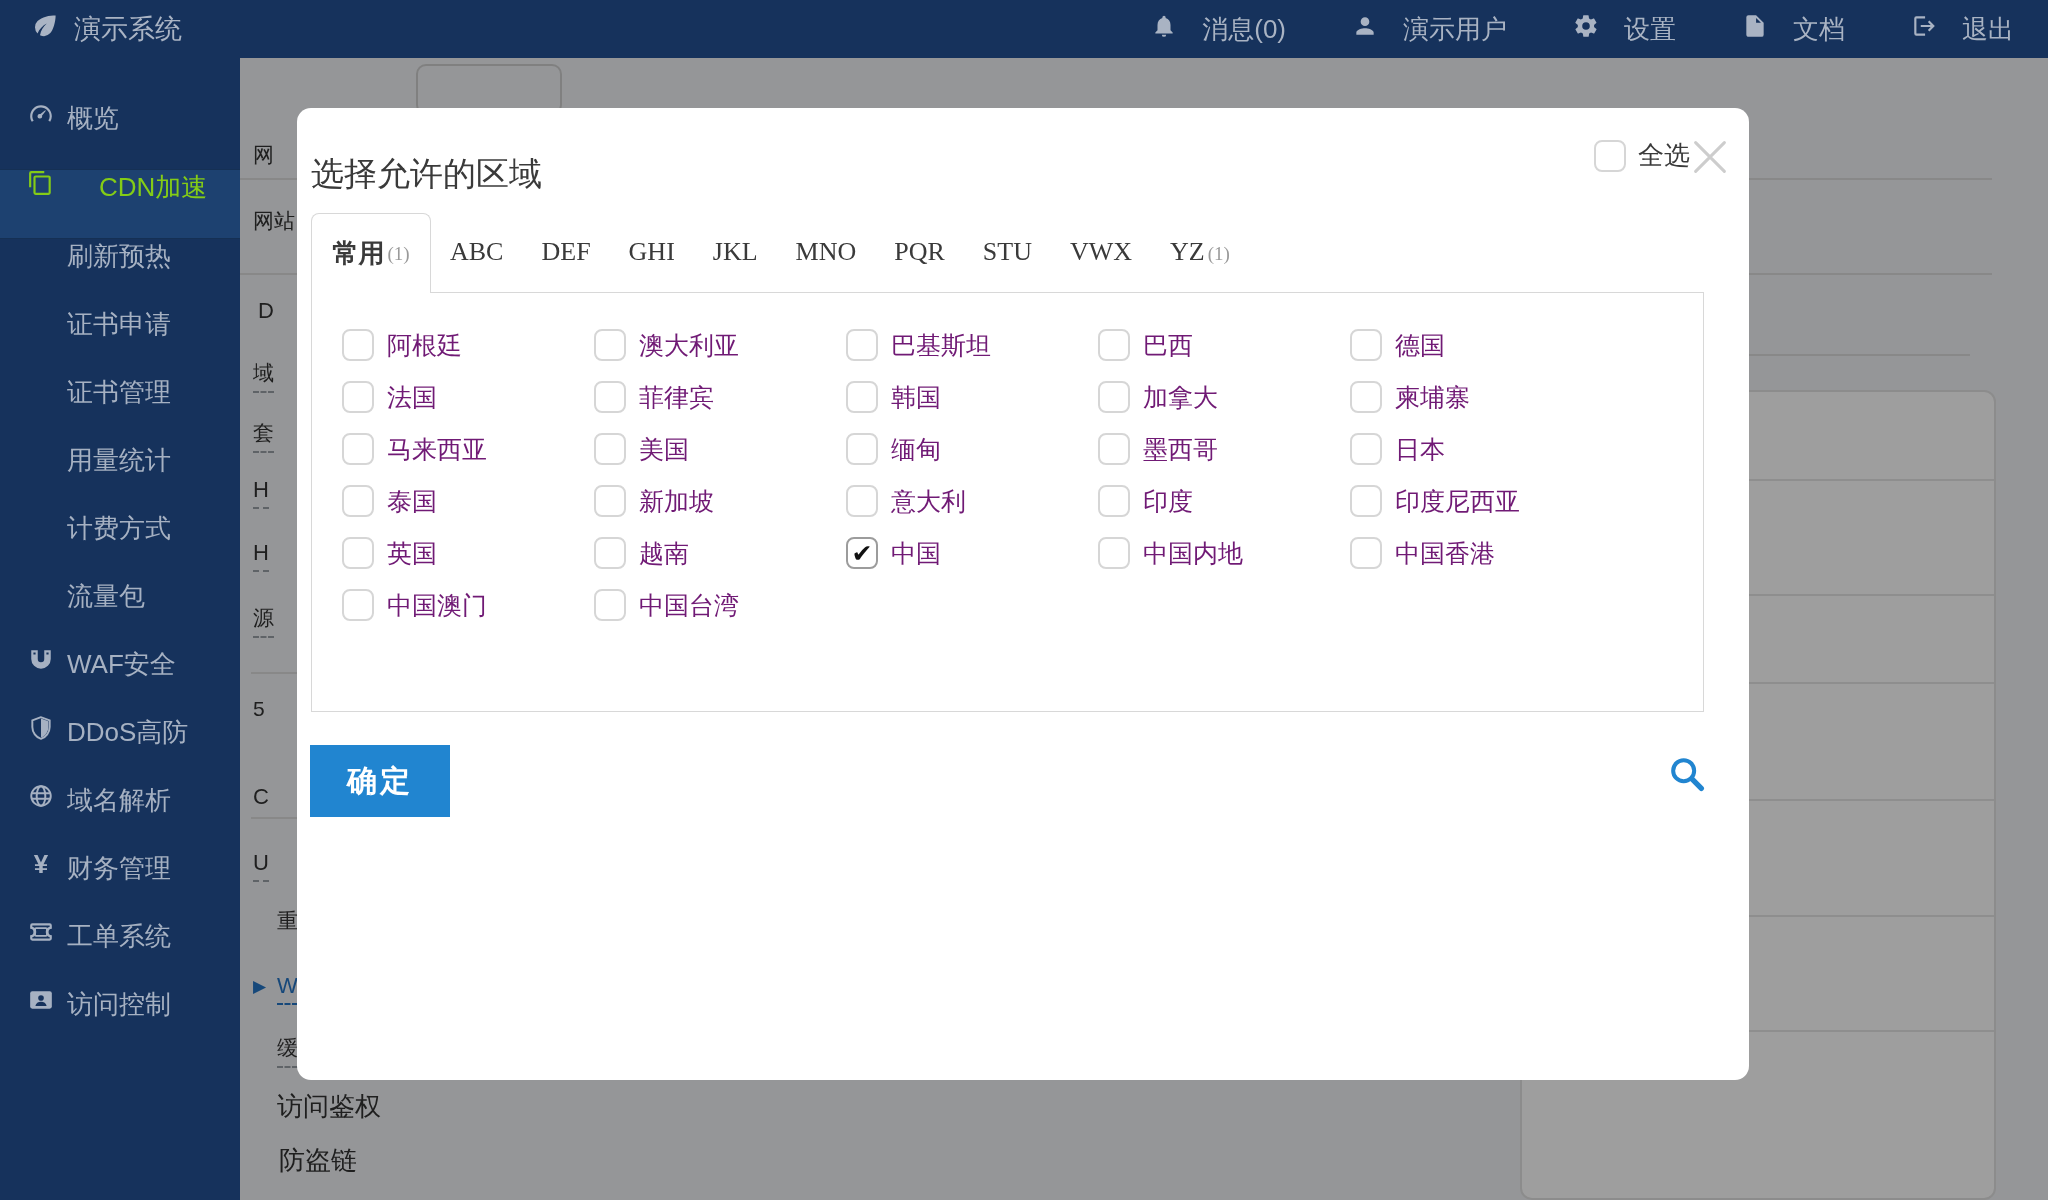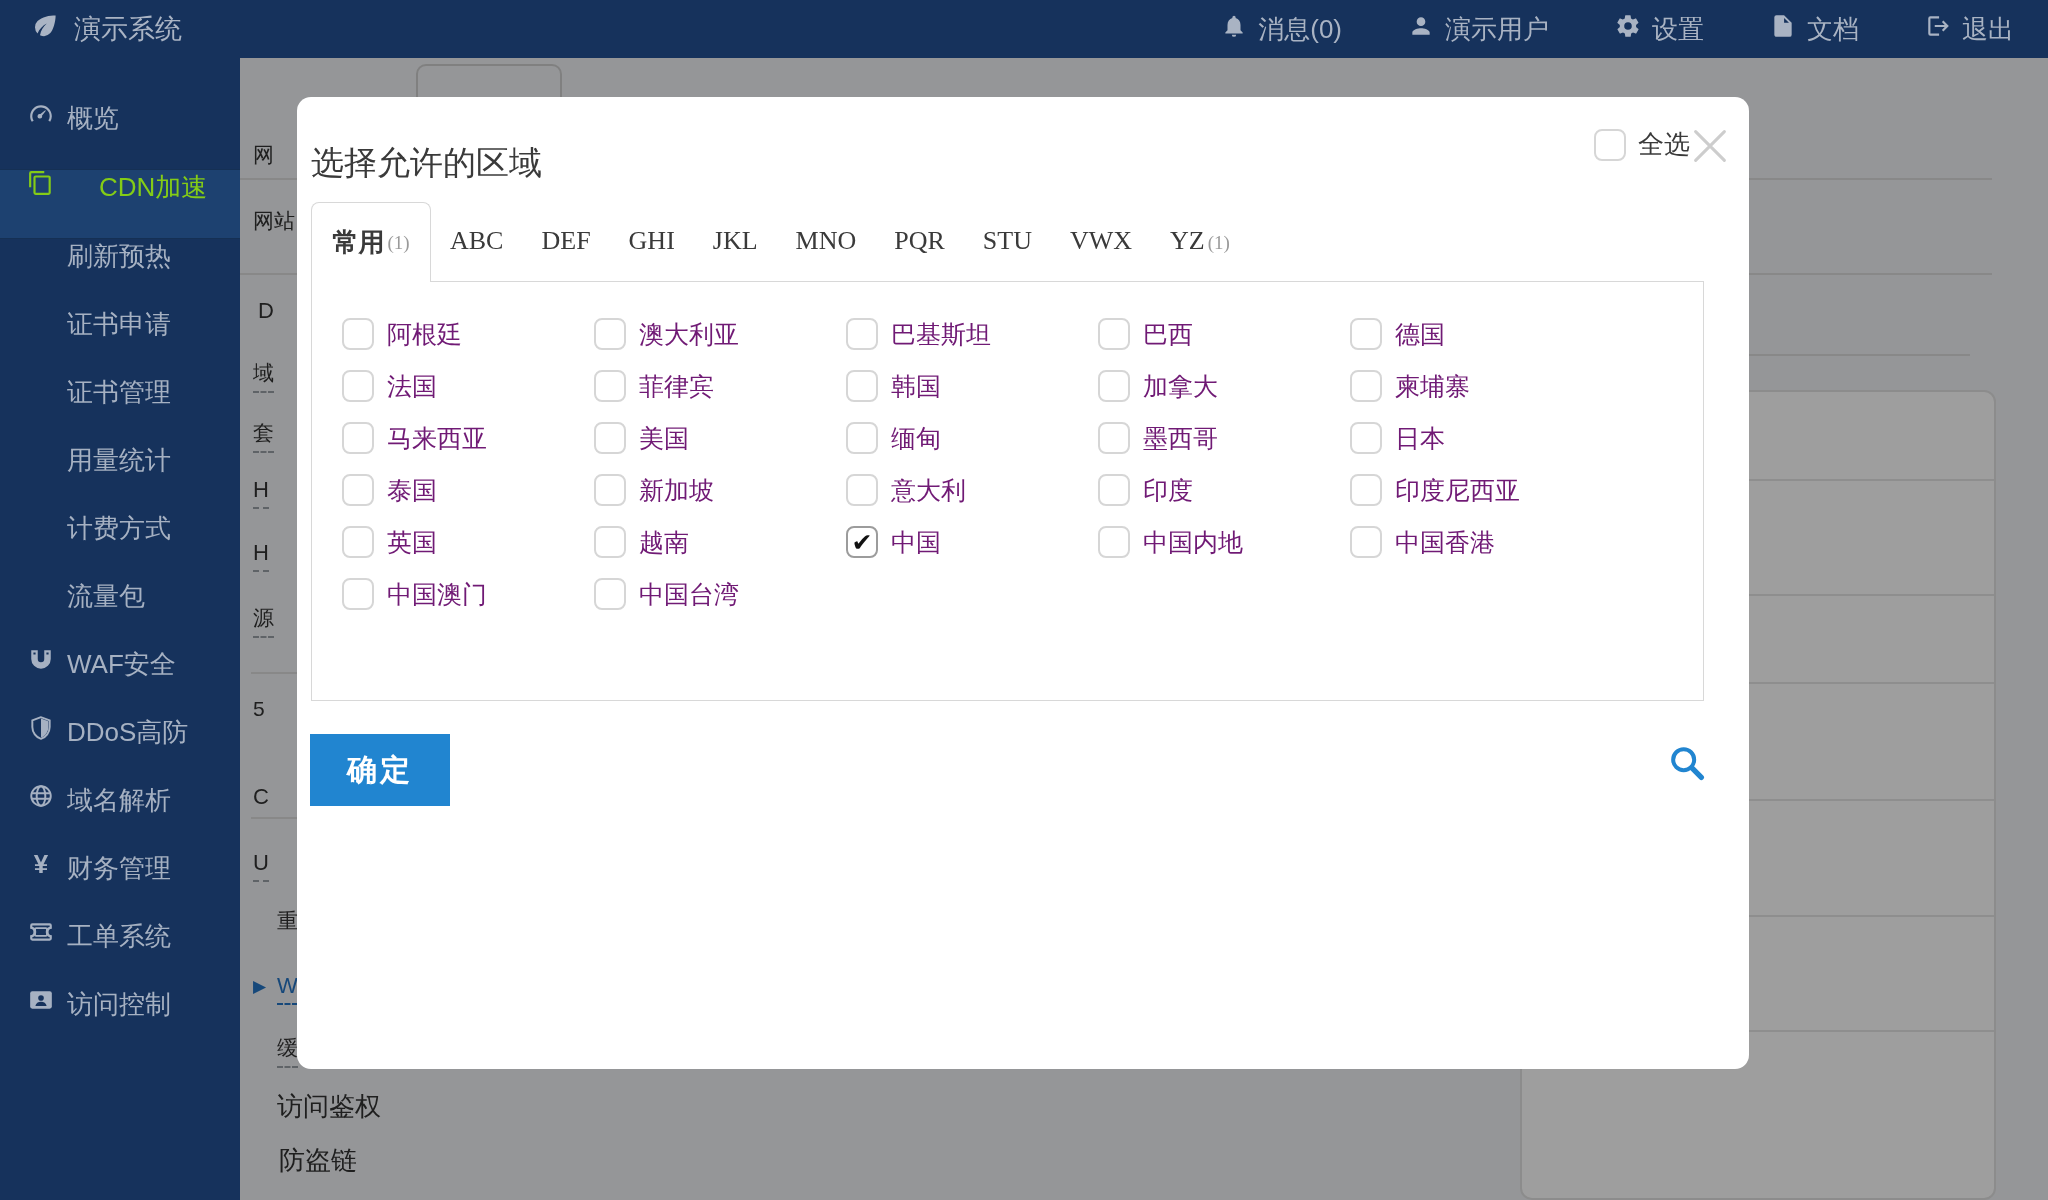--- a/index.html
+++ b/index.html
@@ -5,21 +5,21 @@
   html,body{margin:0;padding:0;width:2048px;height:1200px;overflow:hidden;
     font-family:"Liberation Sans","DejaVu Sans",sans-serif;background:#fff;}
   .app{position:relative;width:2048px;height:1200px;}
 
   
   .navbar{position:absolute;left:0;top:0;width:2048px;height:58px;background:#16325c;
     display:flex;align-items:center;justify-content:space-between;color:#a9b3c3;}
   .brand{display:flex;align-items:center;gap:14px;margin-left:30px;font-size:27px;color:#aab4c4;}
   .brand svg{width:30px;height:30px;}
   .nav-right{display:flex;align-items:center;gap:66px;margin-right:34px;}
-  .nav-item{display:flex;align-items:center;gap:11px;font-size:26px;cursor:pointer;}
+  .nav-item{display:flex;align-items:center;gap:25px;font-size:26px;cursor:pointer;}
   .nav-item svg{width:26px;height:26px;}
 
   
   .sidebar{position:absolute;left:0;top:58px;width:240px;height:1142px;background:#16325c;}
   .side-list{padding-top:43px;}
   .side-item{height:68px;display:flex;color:#a6b1c2;font-size:26px;cursor:pointer;}
   .side-item .ic{width:26px;height:26px;margin-left:28px;margin-right:13px;flex:0 0 26px;display:flex;align-items:center;justify-content:center;}
   .side-item .ic svg{width:26px;height:26px;}
   .side-item.sub{padding-left:67px;}
   .side-item.active{background:#1d4170;border-top:1px solid rgba(0,0,0,.25);border-bottom:1px solid rgba(0,0,0,.25);color:#84cc16;gap:32px;}
@@ -33,21 +33,21 @@
   .frag .caret{color:#2574c5;font-size:17px;margin-right:8px;vertical-align:3px;}
   .hline{position:absolute;height:0;border-top:2px solid #dcdcdc;}
   .ucard{position:absolute;left:1280px;top:332px;width:472px;height:806px;background:#fff;
     border:2px solid #e2e2e2;border-radius:12px;}
   .ucard .row-line{position:absolute;left:0;width:100%;height:0;border-top:2px solid #e6e6e6;}
   .ubtn{position:absolute;left:176px;top:6px;width:142px;height:47px;border:2px solid #cfcfcf;border-radius:10px;}
 
   .dim{position:absolute;left:0;top:0;width:100%;height:100%;background:rgba(0,0,0,0.38);}
 
   
-  .modal{position:absolute;left:57px;top:39px;width:1452px;height:972px;background:#fff;border-radius:14px;}
+  .modal{position:absolute;left:57px;top:50px;width:1452px;height:972px;background:#fff;border-radius:14px;}
   .modal-title{margin:44px 0 0 14px;font-size:33px;font-weight:500;color:#3a3a3a;}
   .close-x{position:absolute;top:26px;right:16px;width:46px;height:46px;color:#cdcdcd;cursor:pointer;}
   .close-x svg{width:46px;height:46px;}
 
   .tabs{position:relative;display:flex;align-items:flex-end;margin:16px 0 0 14px;height:80px;font-family:Liberation Serif, serif;}
   .tab{font-size:26px;color:#3a3a3a;cursor:pointer;}
   .tab.active{width:118px;height:79px;border:1px solid #d8d8d8;border-bottom:none;border-radius:8px 8px 0 0;
     display:flex;align-items:center;justify-content:center;font-weight:bold;background:#fff;position:relative;z-index:2;}
   .tab.plain{margin:0 19px;padding-bottom:26px;}
   .tab .cnt{font-size:19px;color:#9a9a9a;font-weight:normal;margin-left:3px;}

